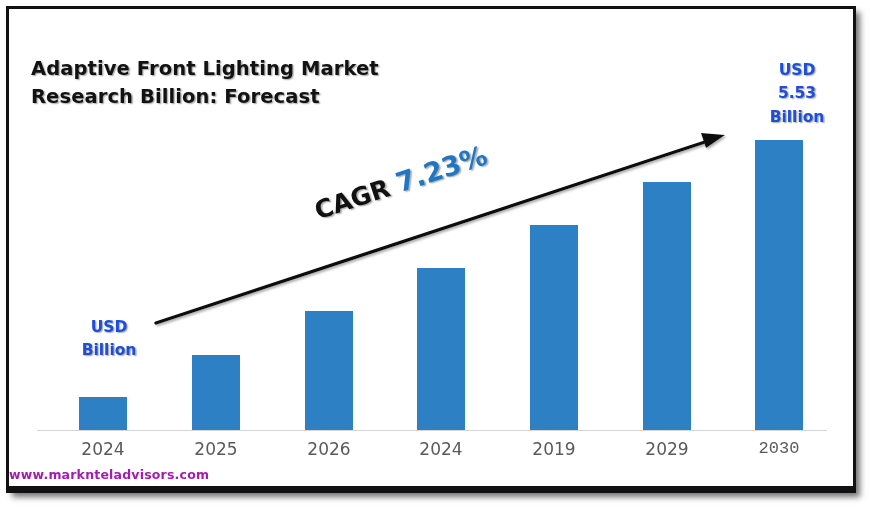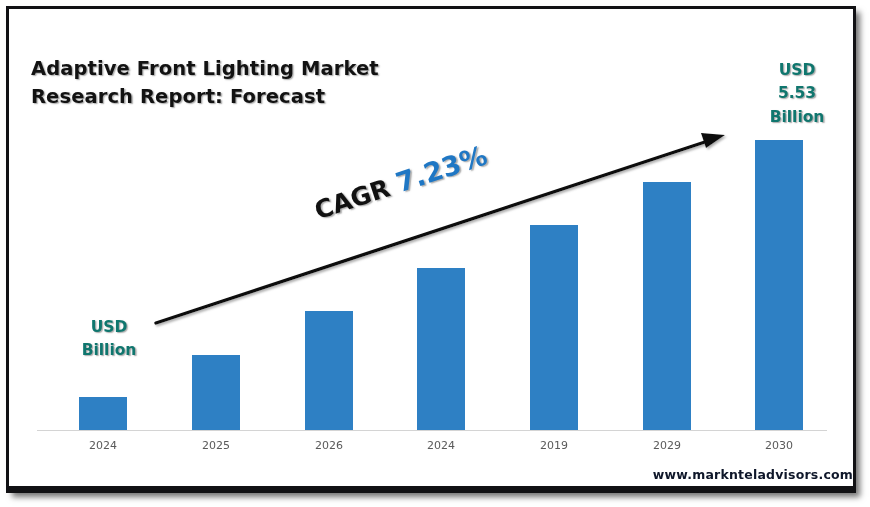--- a/index.html
+++ b/index.html
@@ -45,92 +45,92 @@
 
   .bar{
     position:absolute;
     background:#2e80c4;
     bottom:60px; 
   }
 
   
   .callout{
     position:absolute;
-    font-size:15.5px;font-weight:bold;color:#0f766e;
+    font-size:15.5px;font-weight:bold;color:#1d4ed8;
     text-align:center;line-height:1.5;
     text-shadow:1.3px 1.3px 1.3px rgba(150,150,150,.85);
     white-space:nowrap;
   }
   .callout span{display:block;}
   .callout-left{left:40px;top:307px;width:120px;}
   .callout-right{left:728px;top:50px;width:120px;}
 
   
   .xlabel{
     position:absolute;top:430px;
-    font-size:11px;color:#5a5a5a;font-weight:normal;
+    font-size:17px;color:#5a5a5a;font-weight:normal;
     text-align:center;width:90px;
   }
 
   
   .arrow-svg{position:absolute;left:0;top:0;width:844px;height:481px;pointer-events:none;}
 
   .cagr{
     position:absolute;
     left:306px;top:186px;
     font-size:25px;font-weight:bold;color:#111111;
     white-space:nowrap;
     transform:rotate(-18.2deg);
     transform-origin:0 50%;
     text-shadow:1.4px 1.4px 1.4px rgba(150,150,150,.8);
   }
   .cagr .pct{color:#1f77c4;font-size:27px;}
 
   
   .footer{
     position:absolute;left:0;right:0;bottom:8px;
-    text-align:right;
-    font-size:12.5px;font-weight:bold;color:#0f172a;
+    text-align:left;
+    font-size:12.5px;font-weight:bold;color:#a21caf;
     letter-spacing:.2px;
   }
   .footer-rule{
     position:absolute;left:0;right:0;bottom:0;height:4px;background:#111114;
   }
 </style>
 </head>
 <body>
 
 <div id="root">
   <div class="frame">
     <div class="canvas">
 
       <div class="title">
         <span class="tl">Adaptive Front Lighting Market</span>
-        <span class="tl">Research Report: Forecast</span>
+        <span class="tl">Research Billion: Forecast</span>
       </div>
 
       <div class="plot">
 
         <div class="baseline"></div>
 
         <div class="bar" style="left:70px;width:48px;height:33px;"></div>
         <div class="bar" style="left:183px;width:48px;height:75px;"></div>
         <div class="bar" style="left:296px;width:48px;height:119px;"></div>
         <div class="bar" style="left:408px;width:48px;height:162px;"></div>
         <div class="bar" style="left:521px;width:48px;height:205px;"></div>
         <div class="bar" style="left:634px;width:48px;height:248px;"></div>
         <div class="bar" style="left:746px;width:48px;height:290px;"></div>
 
         <div class="xlabel" style="left:49px;">2024</div>
         <div class="xlabel" style="left:162px;">2025</div>
         <div class="xlabel" style="left:275px;">2026</div>
         <div class="xlabel" style="left:387px;">2024</div>
         <div class="xlabel" style="left:500px;">2019</div>
         <div class="xlabel" style="left:613px;">2029</div>
-        <div class="xlabel" style="left:725px;">2030</div>
+        <div class="xlabel" style="left:725px;font-family:Liberation Mono, monospace;">2030</div>
 
         <svg class="arrow-svg" viewBox="0 0 844 481">
           <defs>
             <filter id="arrShadow" x="-20%" y="-20%" width="150%" height="150%">
               <feDropShadow dx="1.6" dy="1.6" stdDeviation="1.1" flood-color="#9a9a9a" flood-opacity="0.85"></feDropShadow>
             </filter>
           </defs>
           <g filter="url(#arrShadow)">
             <line x1="147" y1="314" x2="705" y2="130" stroke="#0d0d0d" stroke-width="3.4" stroke-linecap="round"></line>
             <polygon points="716,126 692,124 697,139" fill="#0d0d0d"></polygon>

